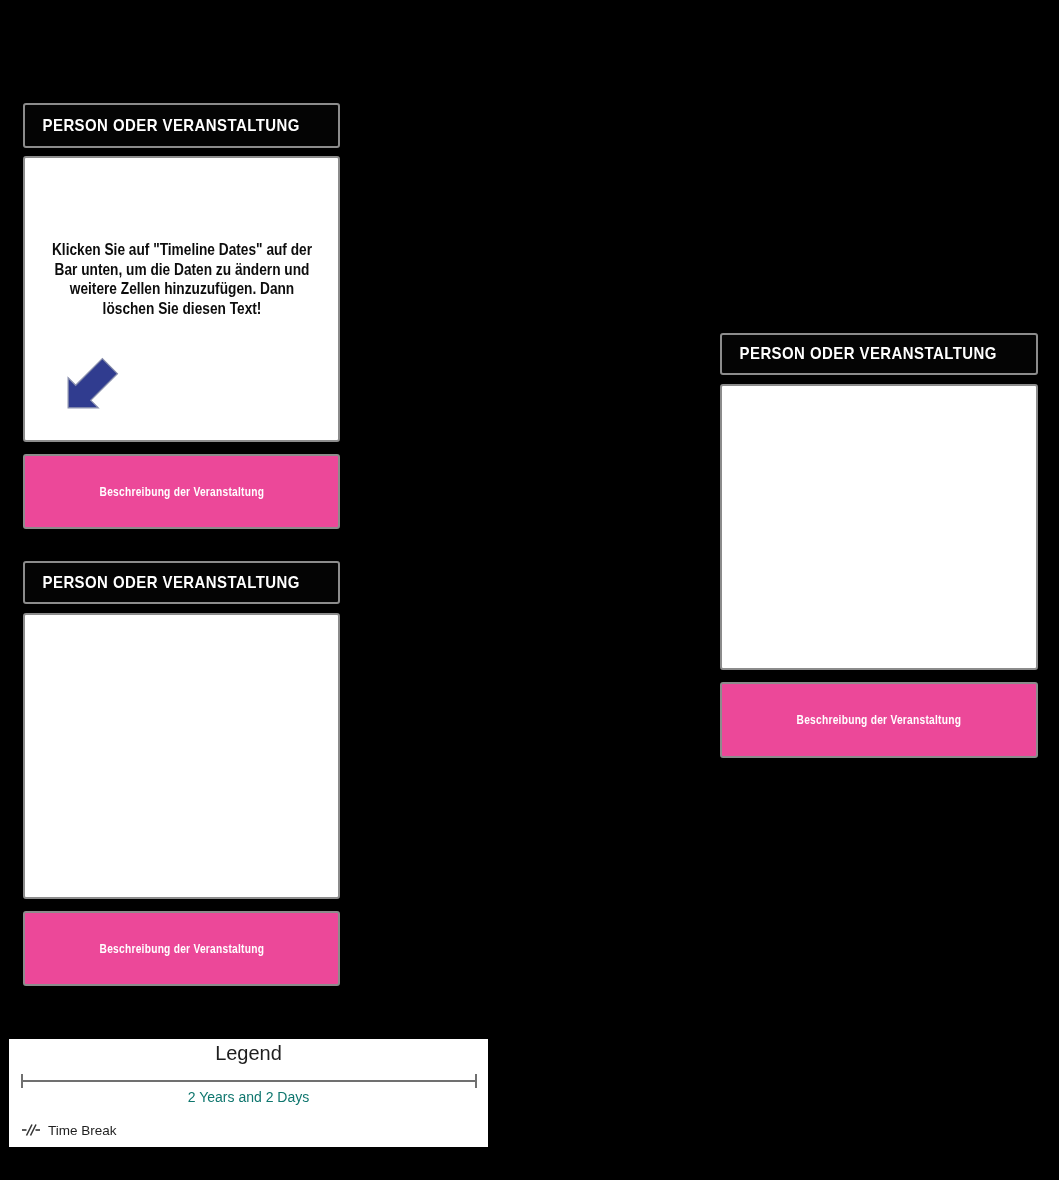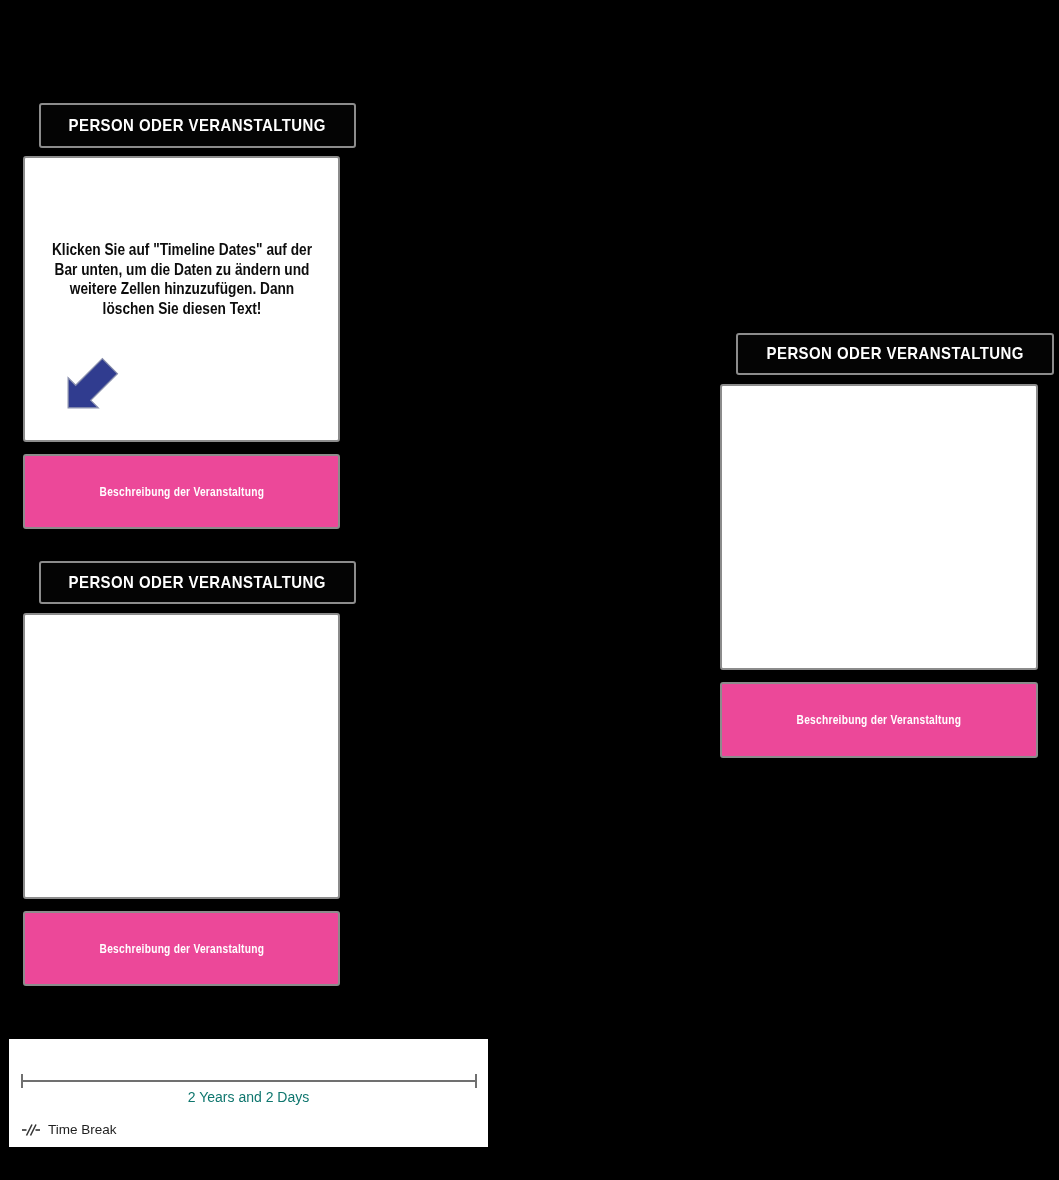--- a/index.html
+++ b/index.html
@@ -18,22 +18,20 @@
   .box {
     position: absolute;
     box-sizing: border-box;
     border: 2px solid #8c8c8c;
     border-radius: 3px;
   }
   .header-box {
     background: #040404;
     display: flex;
     align-items: center;
-    justify-content: center;
-    margin-left: 16px;
   }
   .header-box .hdr-text {
     color: #ffffff;
     font-weight: bold;
     font-size: 17px;
     letter-spacing: 0.5px;
     white-space: nowrap;
     display: inline-block;
     transform: scaleX(0.88);
     transform-origin: 50% 50%;
@@ -121,21 +119,21 @@
     right: 0;
     text-align: center;
     font-size: 14px;
     color: #0f766e;
   }
   .legend-break-row {
     position: absolute;
     left: 13px;
     bottom: 9px;
     display: flex;
-    align-items: flex-start;
+    align-items: center;
     gap: 7px;
   }
   .legend-break-label {
     font-size: 13.5px;
     color: #1f1f1f;
   }
 </style>
 </head>
 <body>
 
@@ -175,20 +173,21 @@
     <span class="hdr-text">PERSON ODER VERANSTALTUNG</span>
   </div>
 
   <div class="box cell-box" style="left:720px; top:384px; width:318px; height:286px;"></div>
 
   <div class="box desc-box" style="left:720px; top:682px; width:318px; height:76px;">
     <span class="desc-text">Beschreibung der Veranstaltung</span>
   </div>
 
   <div class="legend-box">
+    <div class="legend-title">Legend</div>
     <div class="legend-line"></div>
     <div class="legend-duration">2 Years and 2 Days</div>
     <div class="legend-break-row">
       <svg width="19" height="16" viewBox="0 0 19 16">
         <g stroke="#333333" stroke-width="1.6" fill="none">
           <line x1="0" y1="8" x2="4.5" y2="8"></line>
           <line x1="4.5" y1="13.5" x2="10" y2="2.5"></line>
           <line x1="8.5" y1="13.5" x2="14" y2="2.5"></line>
           <line x1="13.5" y1="8" x2="18" y2="8"></line>
         </g>

